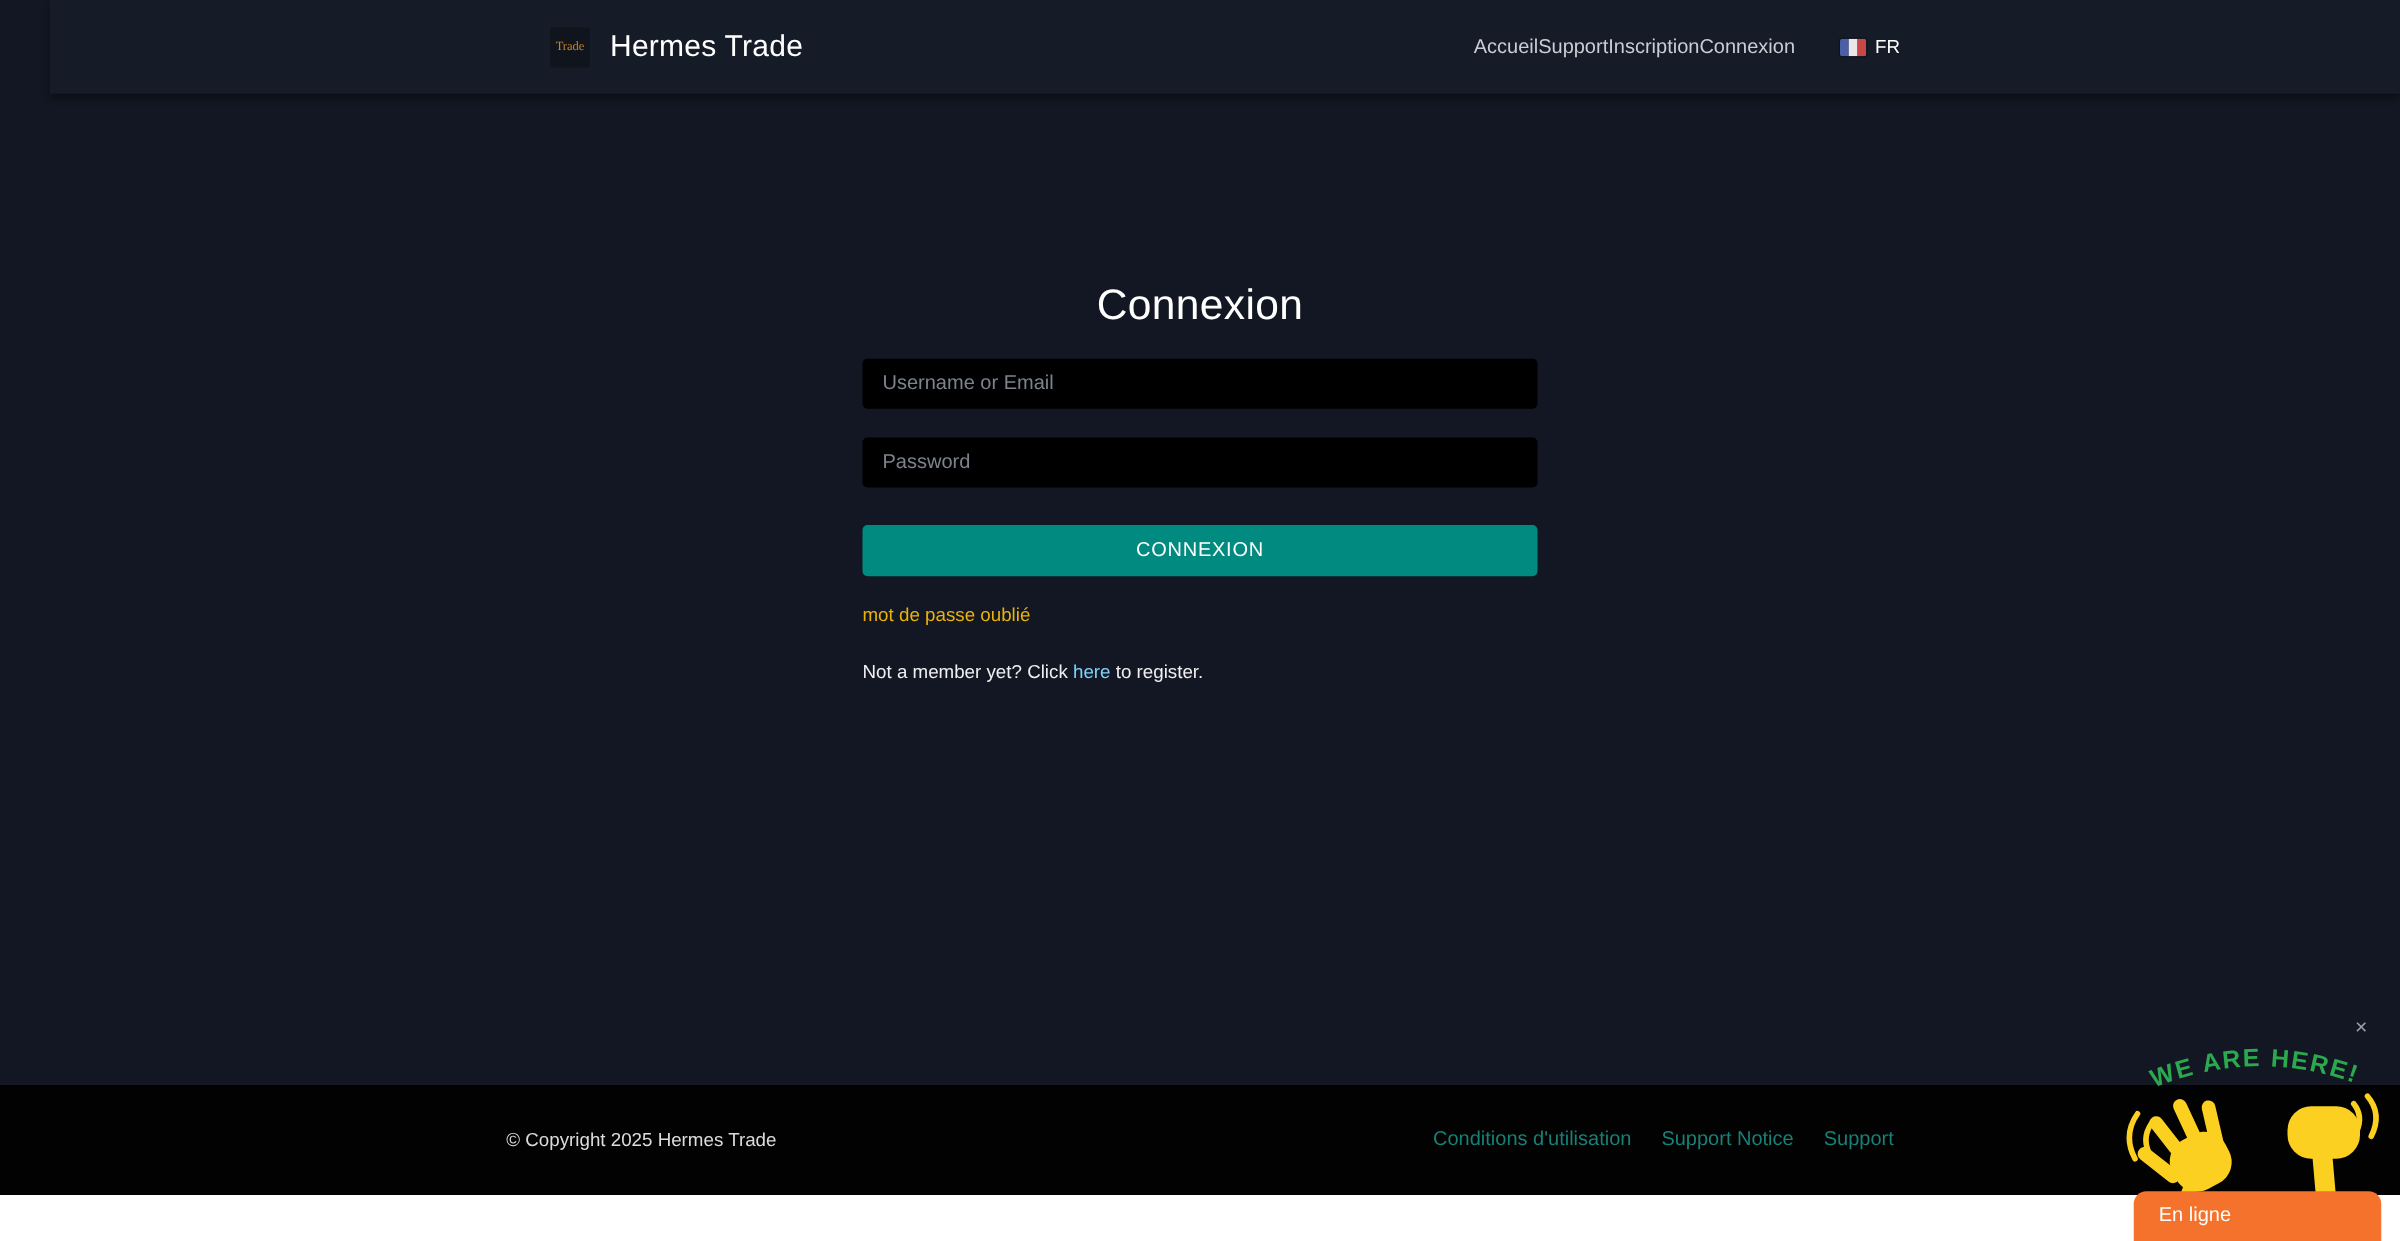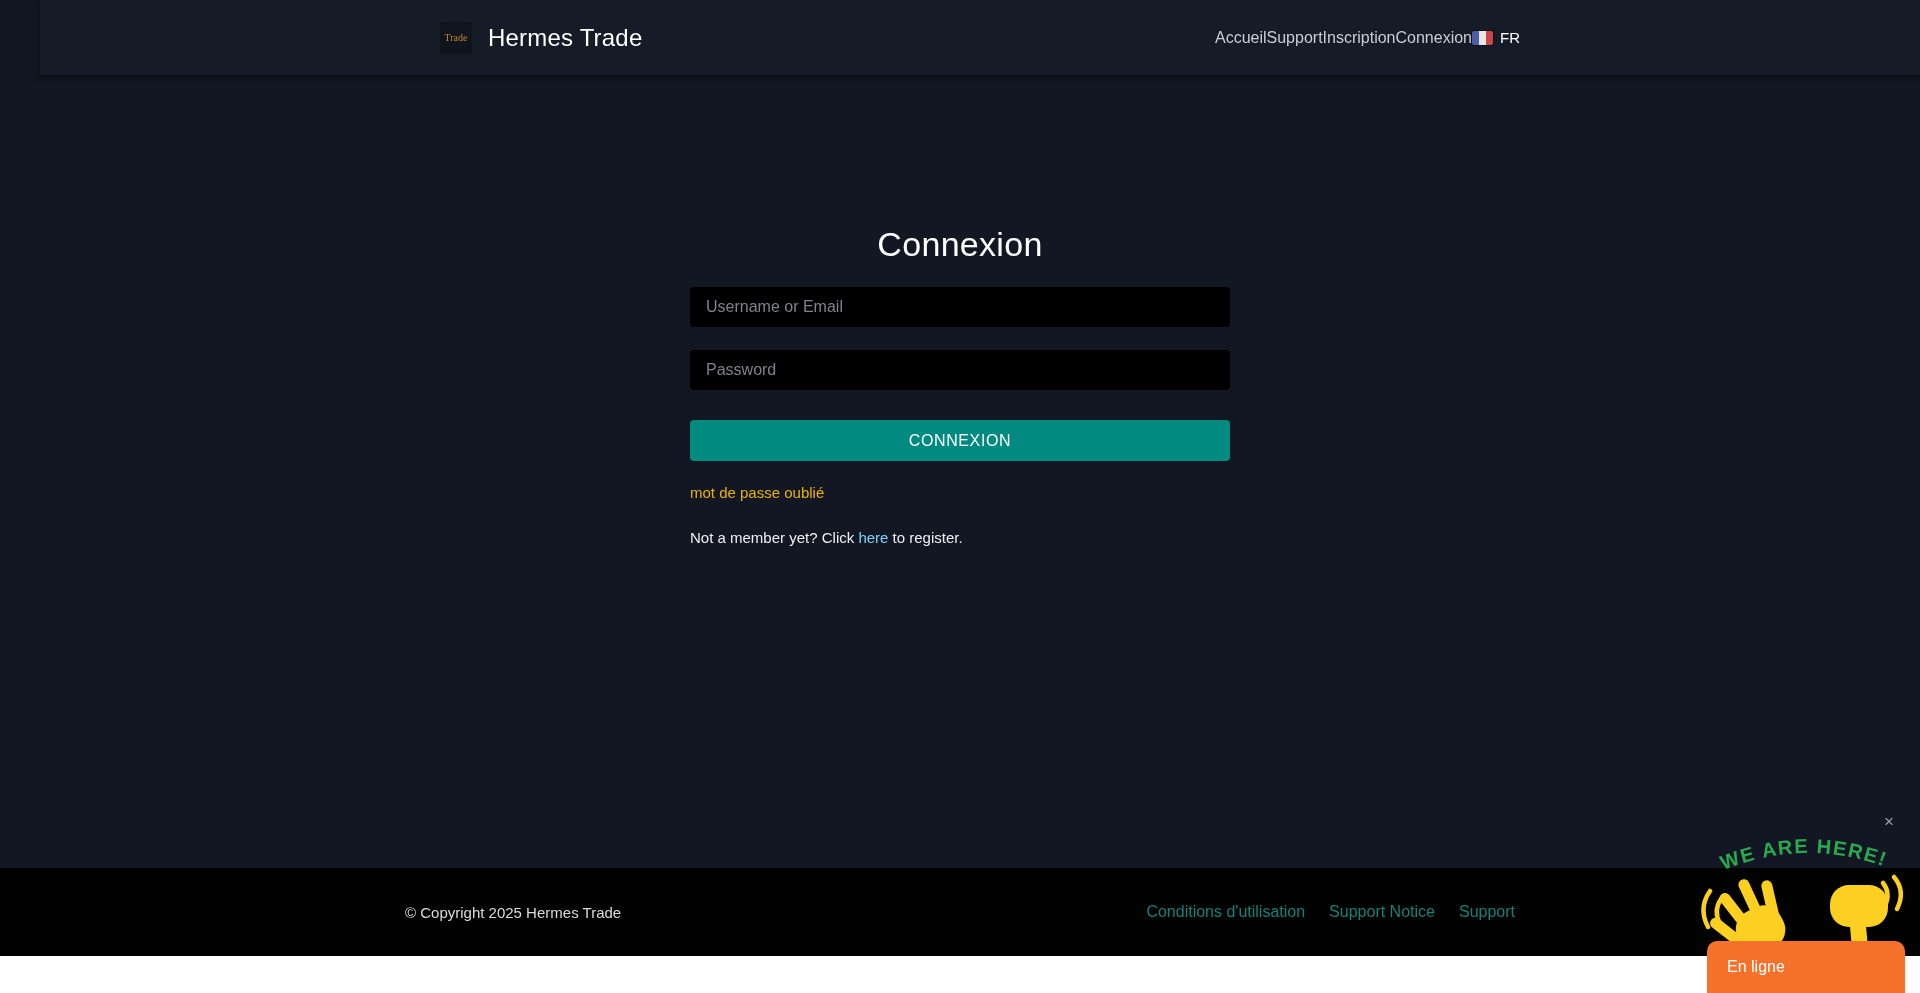--- a/index.html
+++ b/index.html
@@ -40,21 +40,21 @@
     color:#c8842e;
     font-family:"Liberation Serif", serif;
     font-size:10px;
   }
   .brand-name { color:#ffffff; font-size:24px; letter-spacing:.2px; }
   .nav-links { display:flex; align-items:center; margin-right:15px; }
   .nav-link {
     color:#c9cdd4; font-size:16px; text-decoration:none; cursor:pointer;
     background:none; border:none; font-family:inherit;
   }
-  .lang { display:flex; align-items:center; gap:7px; cursor:pointer; }
+  .lang { display:flex; align-items:center; gap:7px; cursor:pointer;padding-left:36px; }
   .flag {
     width:21px; height:14px; border-radius:2px; overflow:hidden;
     display:flex; box-shadow:0 0 0 1px rgba(0,0,0,.3);
   }
   .flag i { flex:1; }
   .flag .b { background:#4a5fa5; }
   .flag .w { background:#e8e8e8; }
   .flag .r { background:#c94747; }
   .lang-code { color:#ffffff; font-size:15px; }
 
@@ -106,21 +106,21 @@
   }
   .teaser-close {
     position:absolute; top:4px; right:16px;
     background:none; border:none; color:#99a0a8;
     font-size:17px; line-height:1; cursor:pointer; font-family:inherit;
   }
   .teaser-arc { position:absolute; top:16px; left:4px; }
   .teaser-hands { position:absolute; top:56px; left:0; }
   .chat-status {
     position:absolute; bottom:0; right:5px;
-    width:198px; height:52px;
+    width:198px; height:40px;
     background:#f4722b; border-radius:10px 10px 0 0;
     display:flex; align-items:center; padding-left:20px;
     color:#ffffff; font-size:16px; cursor:pointer;
   }
 </style>
 </head>
 <body>
 
 <header class="navbar">
   <div class="nav-container">

